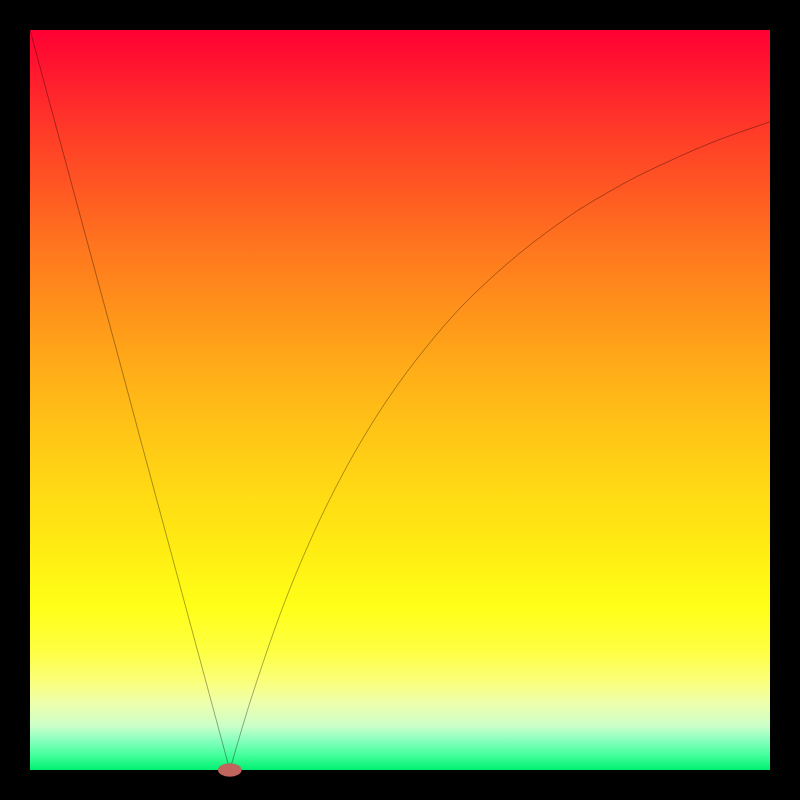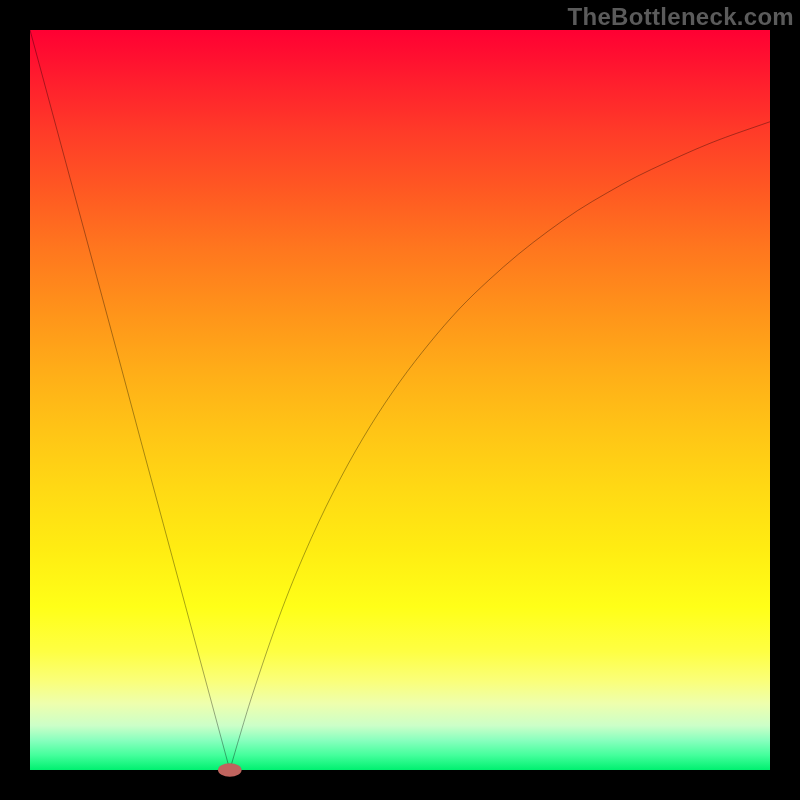--- a/index.html
+++ b/index.html
@@ -77,14 +77,13 @@
 
 <div class="frame">
   <div class="plot-wrap">
     <div class="gradient"></div>
     <svg class="curve" viewBox="0 0 100 100" preserveAspectRatio="none">
       <path id="left-path" fill="none" stroke="#000" stroke-width="0.35" vector-effect="non-scaling-stroke" d="M0 0 L3 11.099999999999994 L6 22.200000000000003 L9 33.3 L12 44.4 L15 55.6 L18 66.7 L21 77.8 L24 88.9 L27 100"></path>
       <path id="right-path" fill="none" stroke="#000" stroke-width="0.35" vector-effect="non-scaling-stroke" d="M27 100 C27.500 98.333,28.833 93.600,30 90 C31.167 86.400,32.667 81.950,34 78.4 C35.333 74.850,36.667 71.683,38 68.7 C39.333 65.717,40.667 63.033,42 60.5 C43.333 57.967,44.667 55.667,46 53.5 C47.333 51.333,48.667 49.367,50 47.5 C51.333 45.633,52.667 43.933,54 42.3 C55.333 40.667,56.667 39.117,58 37.7 C59.333 36.283,60.667 35.033,62 33.8 C63.333 32.567,64.667 31.400,66 30.299999999999997 C67.333 29.200,68.667 28.183,70 27.200000000000003 C71.333 26.217,72.667 25.267,74 24.400000000000006 C75.333 23.533,76.667 22.767,78 22 C79.333 21.233,80.667 20.483,82 19.799999999999997 C83.333 19.117,84.667 18.517,86 17.900000000000006 C87.333 17.283,88.667 16.667,90 16.099999999999994 C91.333 15.533,92.333 15.117,94 14.5 C95.667 13.883,99.000 12.750,100 12.400000000000006"></path>
       <ellipse id="min-marker" rx="1.6" ry="0.9" fill="#c0645e" stroke="#00000022" stroke-width="0.1" vector-effect="non-scaling-stroke" cx="27" cy="100"></ellipse>
     </svg>
   </div>
-  <div class="watermark">TheBottleneck.com</div>
 </div>
 
 </body></html>

